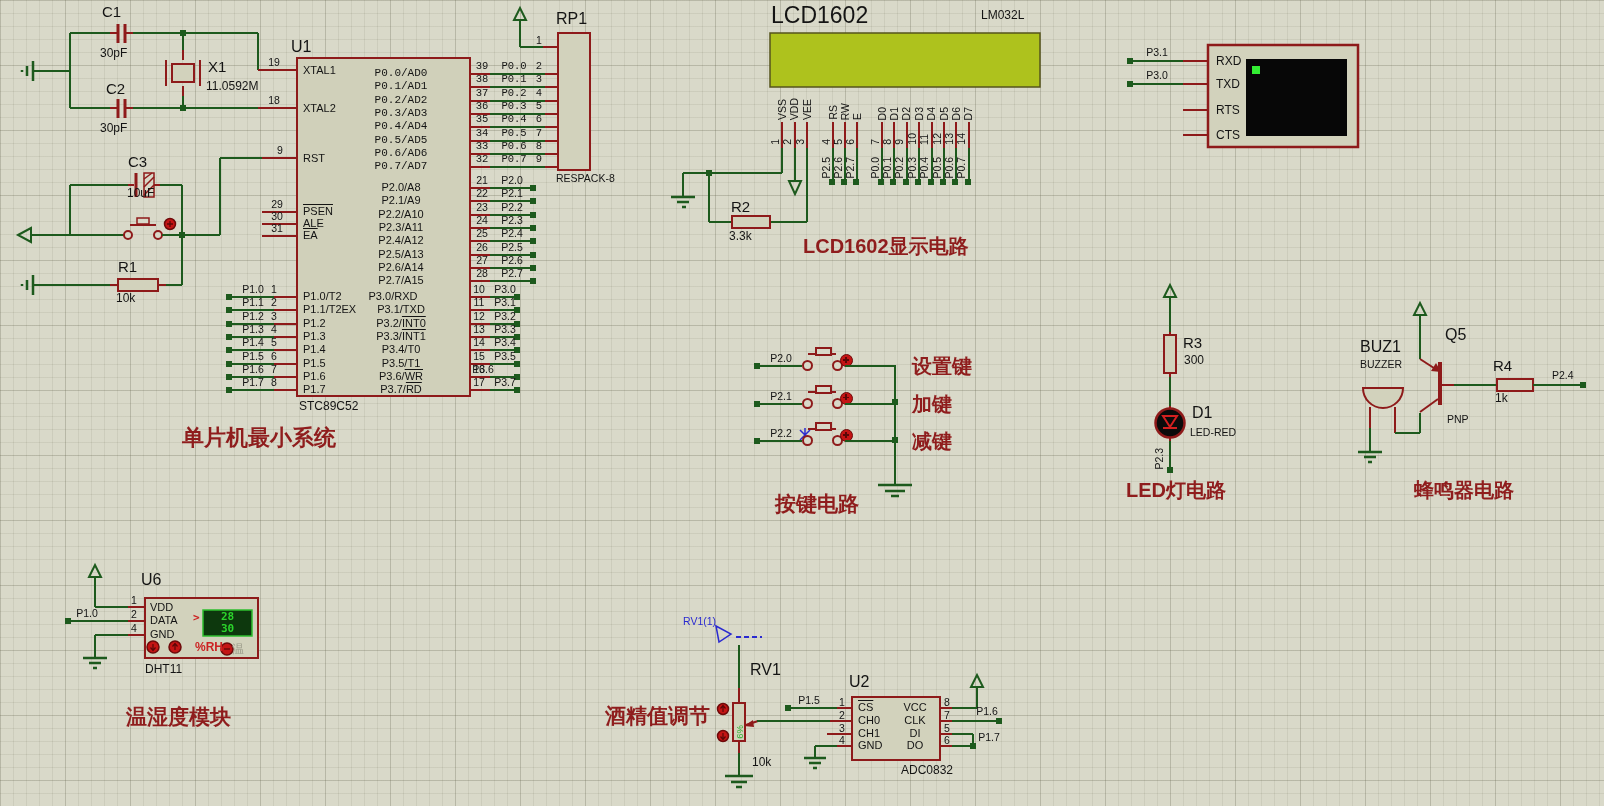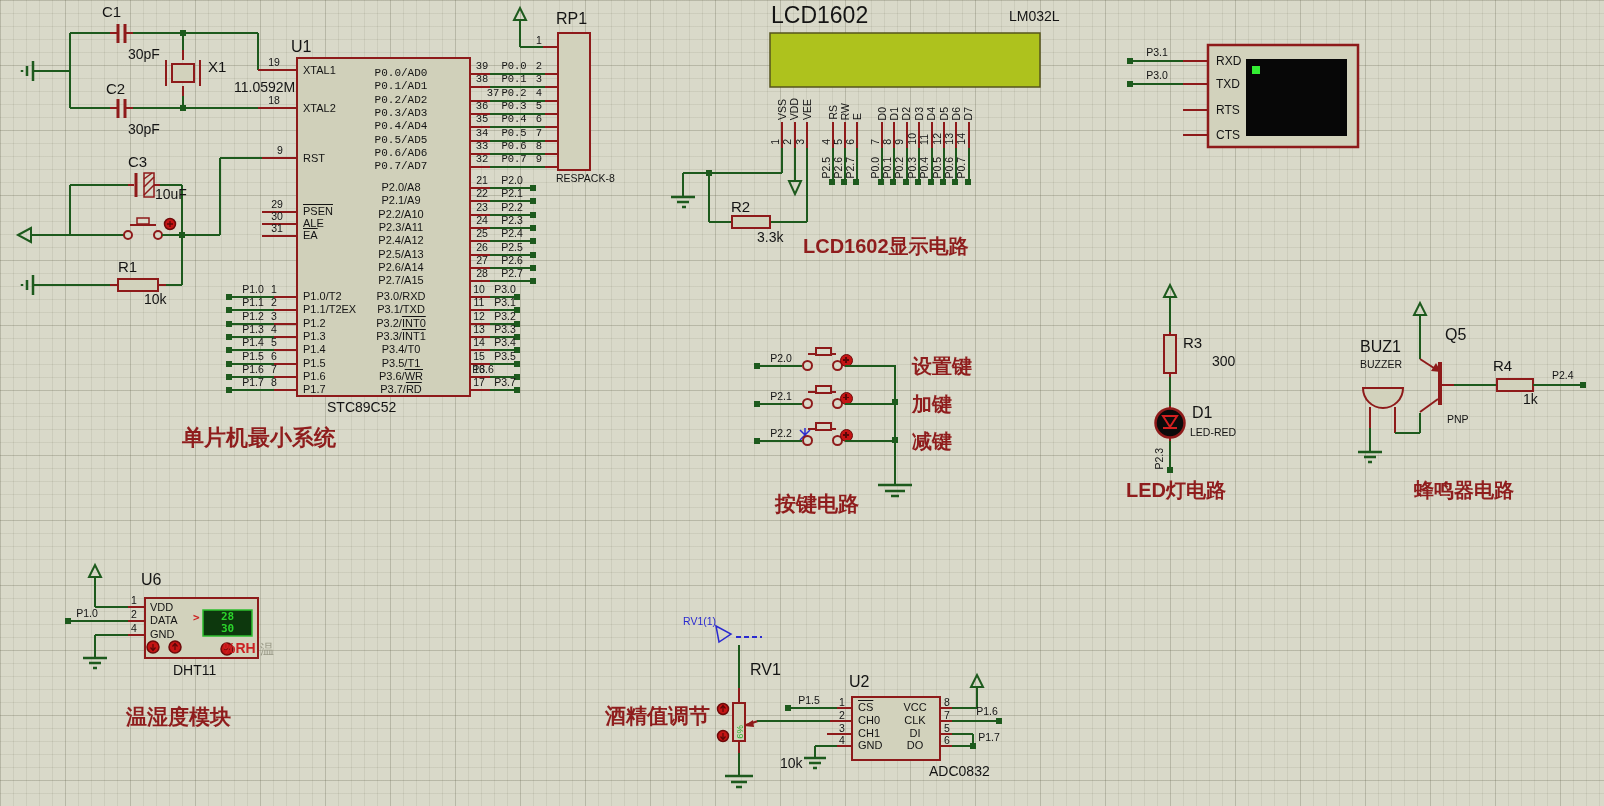--- a/index.html
+++ b/index.html
@@ -11,21 +11,21 @@
       linear-gradient(90deg, rgba(110,110,90,.22) 1px, transparent 1px),
       linear-gradient(rgba(110,110,90,.12) 1px, transparent 1px),
       linear-gradient(90deg, rgba(110,110,90,.12) 1px, transparent 1px);
     background-size:65px 65px,65px 65px,13px 13px,13px 13px;
     font-family:"Liberation Sans", sans-serif;color:#141414;
   }
   svg.layer{position:absolute;left:0;top:0;width:1604px;height:806px;}
   .t{position:absolute;white-space:nowrap;}
   .ref{font-size:15px;}
   .big{font-size:16px;}
-  .val{font-size:14px;margin-left:28px;}
+  .val{font-size:12px;}
   .small{font-size:10.5px;}
   .tname{font-size:12px;}
   .pname{font-size:11px;line-height:13px;}
   .ctr{text-align:center;}
   .rgt{text-align:center;}
   .cap{font-weight:bold;color:#8f1d1d;}
   .blue{color:#2a2ad0;}
   .bar{text-decoration:overline;}
   .dig{font-family:"DejaVu Sans Mono",monospace;font-weight:bold;color:#2bd42b;font-size:11px;line-height:12px;}
   .redtxt{color:#cc2222;font-weight:bold;}
@@ -408,21 +408,21 @@
       <i class="wr" style="left:545px;width:13px"></i>
       <span class="lbl ctr" style="left:473px;width:18px">38</span>
       <span class="lbl ctr" style="left:498px;width:32px">P0.1</span>
       <span class="lbl ctr" style="left:532px;width:14px">3</span>
       <span class="pname rgt" style="left:336px;width:130px">P0.1/AD1</span>
     </div>
       <div class="prow" style="--i: 2;">
       <i class="wr" style="left:470px;width:20px"></i>
       <i class="wg" style="left:490px;width:55px"></i>
       <i class="wr" style="left:545px;width:13px"></i>
-      <span class="lbl ctr" style="left:484px;width:18px">37</span>
+      <span class="lbl ctr" style="left:473px;width:18px">37</span>
       <span class="lbl ctr" style="left:498px;width:32px">P0.2</span>
       <span class="lbl ctr" style="left:532px;width:14px">4</span>
       <span class="pname rgt" style="left:336px;width:130px">P0.2/AD2</span>
     </div>
       <div class="prow" style="--i: 3;">
       <i class="wr" style="left:470px;width:20px"></i>
       <i class="wg" style="left:490px;width:55px"></i>
       <i class="wr" style="left:545px;width:13px"></i>
       <span class="lbl ctr" style="left:473px;width:18px">36</span>
       <span class="lbl ctr" style="left:498px;width:32px">P0.3</span>
@@ -536,21 +536,21 @@
     </div>
 
   <div id="p3-rows">
 
   <div class="prow" style="--i: 0;">
       <i class="wr" style="left:470px;width:20px"></i>
       <i class="wg" style="left:490px;width:25px"></i>
       <i class="sq" style="left:514px"></i>
       <span class="lbl ctr" style="left:471px;width:16px">10</span>
       <span class="lbl ctr" style="left:490px;width:30px">P3.0</span>
-      <span class="pname rgt" style="left:336px;width:130px"><span>P3.0/RXD</span><span class="bar"></span></span>
+      <span class="pname rgt" style="left:328px;width:130px"><span>P3.0/RXD</span><span class="bar"></span></span>
     </div>
       <div class="prow" style="--i: 1;">
       <i class="wr" style="left:470px;width:20px"></i>
       <i class="wg" style="left:490px;width:25px"></i>
       <i class="sq" style="left:514px"></i>
       <span class="lbl ctr" style="left:471px;width:16px">11</span>
       <span class="lbl ctr" style="left:490px;width:30px">P3.1</span>
       <span class="pname rgt" style="left:336px;width:130px"><span>P3.1/TXD</span><span class="bar"></span></span>
     </div>
       <div class="prow" style="--i: 2;">

